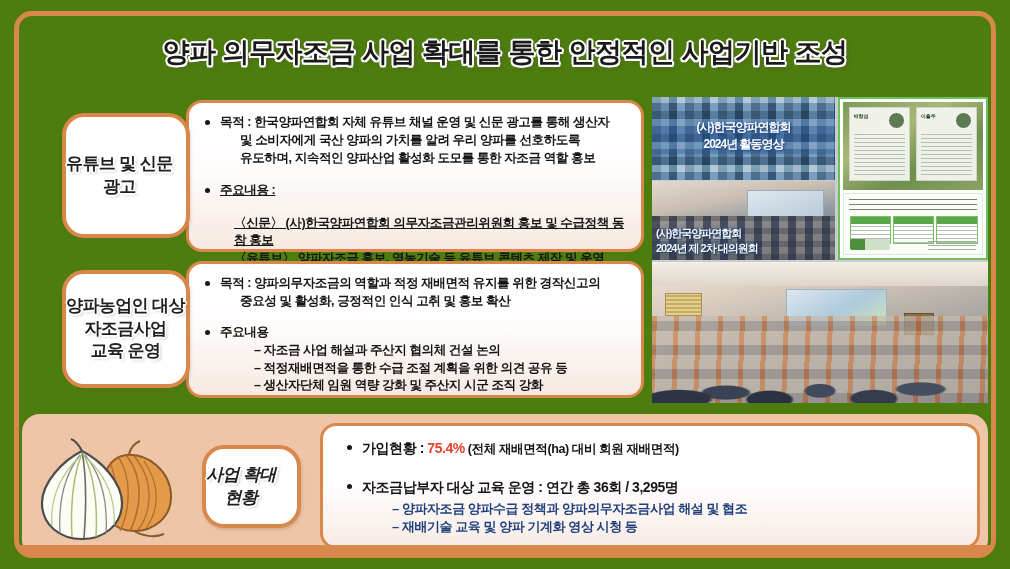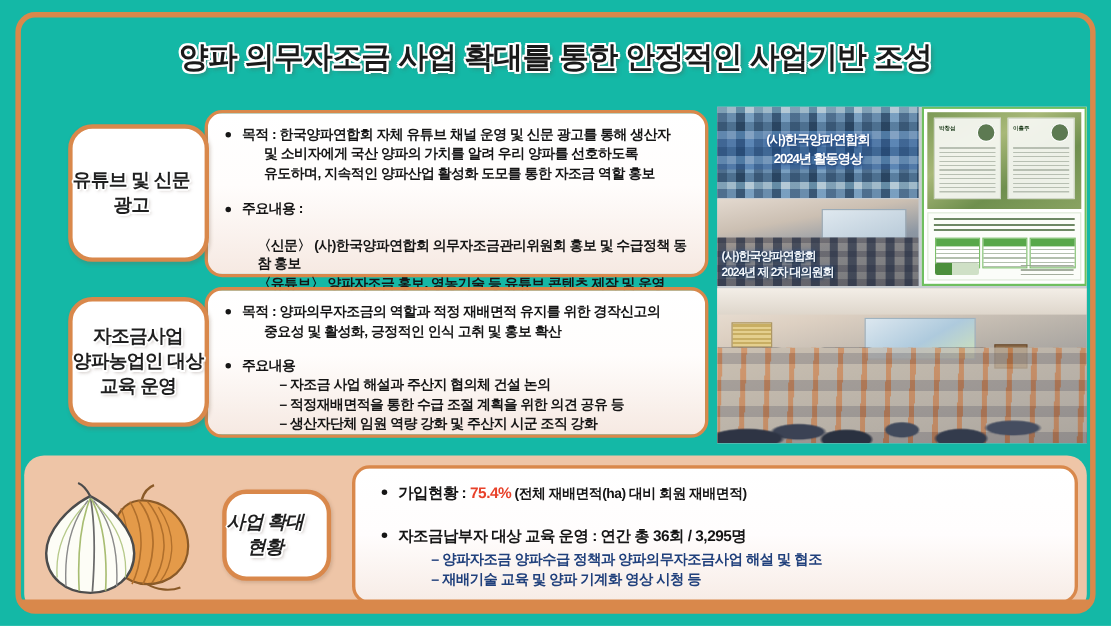--- a/index.html
+++ b/index.html
@@ -10,21 +10,21 @@
     height: 569px;
     overflow: hidden;
     background: #ffffff;
     font-family: "Liberation Sans", "DejaVu Sans", sans-serif;
   }
 
   #slide {
     position: relative;
     width: 1010px;
     height: 569px;
-    background: #14b8a6;
+    background: #4d7c0f;
   }
 
   
   #outer-frame {
     position: absolute;
     left: 14px;  top: 11px;
     width: 982px; height: 547px;
     border: 5px solid #d9884b;
     border-radius: 18px;
     background: transparent;
@@ -315,32 +315,32 @@
     </div>
   </div>
 
   <div class="content-panel" style="left:186px; top:100px; width:458px; height:152px;">
     <ul class="bullet-list" style="padding:11px 10px 0 14px;">
       <li class="bullet-item">
         <div>목적 : 한국양파연합회 자체 유튜브 채널 운영 및 신문 광고를 통해 생산자</div>
         <div class="sub-line" style="padding-left:20px;">및 소비자에게 국산 양파의 가치를 알려 우리 양파를 선호하도록</div>
         <div class="sub-line" style="padding-left:20px;">유도하며, 지속적인 양파산업 활성화 도모를 통한 자조금 역할 홍보</div>
       </li>
-      <li class="bullet-item" style="margin-top:14px;">
+      <li class="bullet-item" style="margin-top:14px;text-decoration:underline;">
         <div>주요내용 :</div>
         <div class="sub-line" style="padding-left:14px;margin-top:15px;">〈신문〉 (사)한국양파연합회 의무자조금관리위원회 홍보 및 수급정책 동참 홍보</div>
         <div class="sub-line" style="padding-left:14px;">〈유튜브〉 양파자조금 홍보, 영농기술 등 유튜브 콘텐츠 제작 및 운영</div>
       </li>
     </ul>
   </div>
 
   <div class="label-box" style="left:62px; top:270px; width:128px; height:118px;">
     <div class="label-text">
+      <div>양파농업인 대상</div>
       <div>자조금사업</div>
-      <div>양파농업인 대상</div>
       <div>교육 운영</div>
     </div>
   </div>
 
   <div class="content-panel" style="left:186px; top:261px; width:458px; height:137px;">
     <ul class="bullet-list" style="padding:11px 10px 0 14px;">
       <li class="bullet-item">
         <div>목적 : 양파의무자조금의 역할과 적정 재배면적 유지를 위한 경작신고의</div>
         <div class="sub-line" style="padding-left:20px;">중요성 및 활성화, 긍정적인 인식 고취 및 홍보 확산</div>
       </li>

